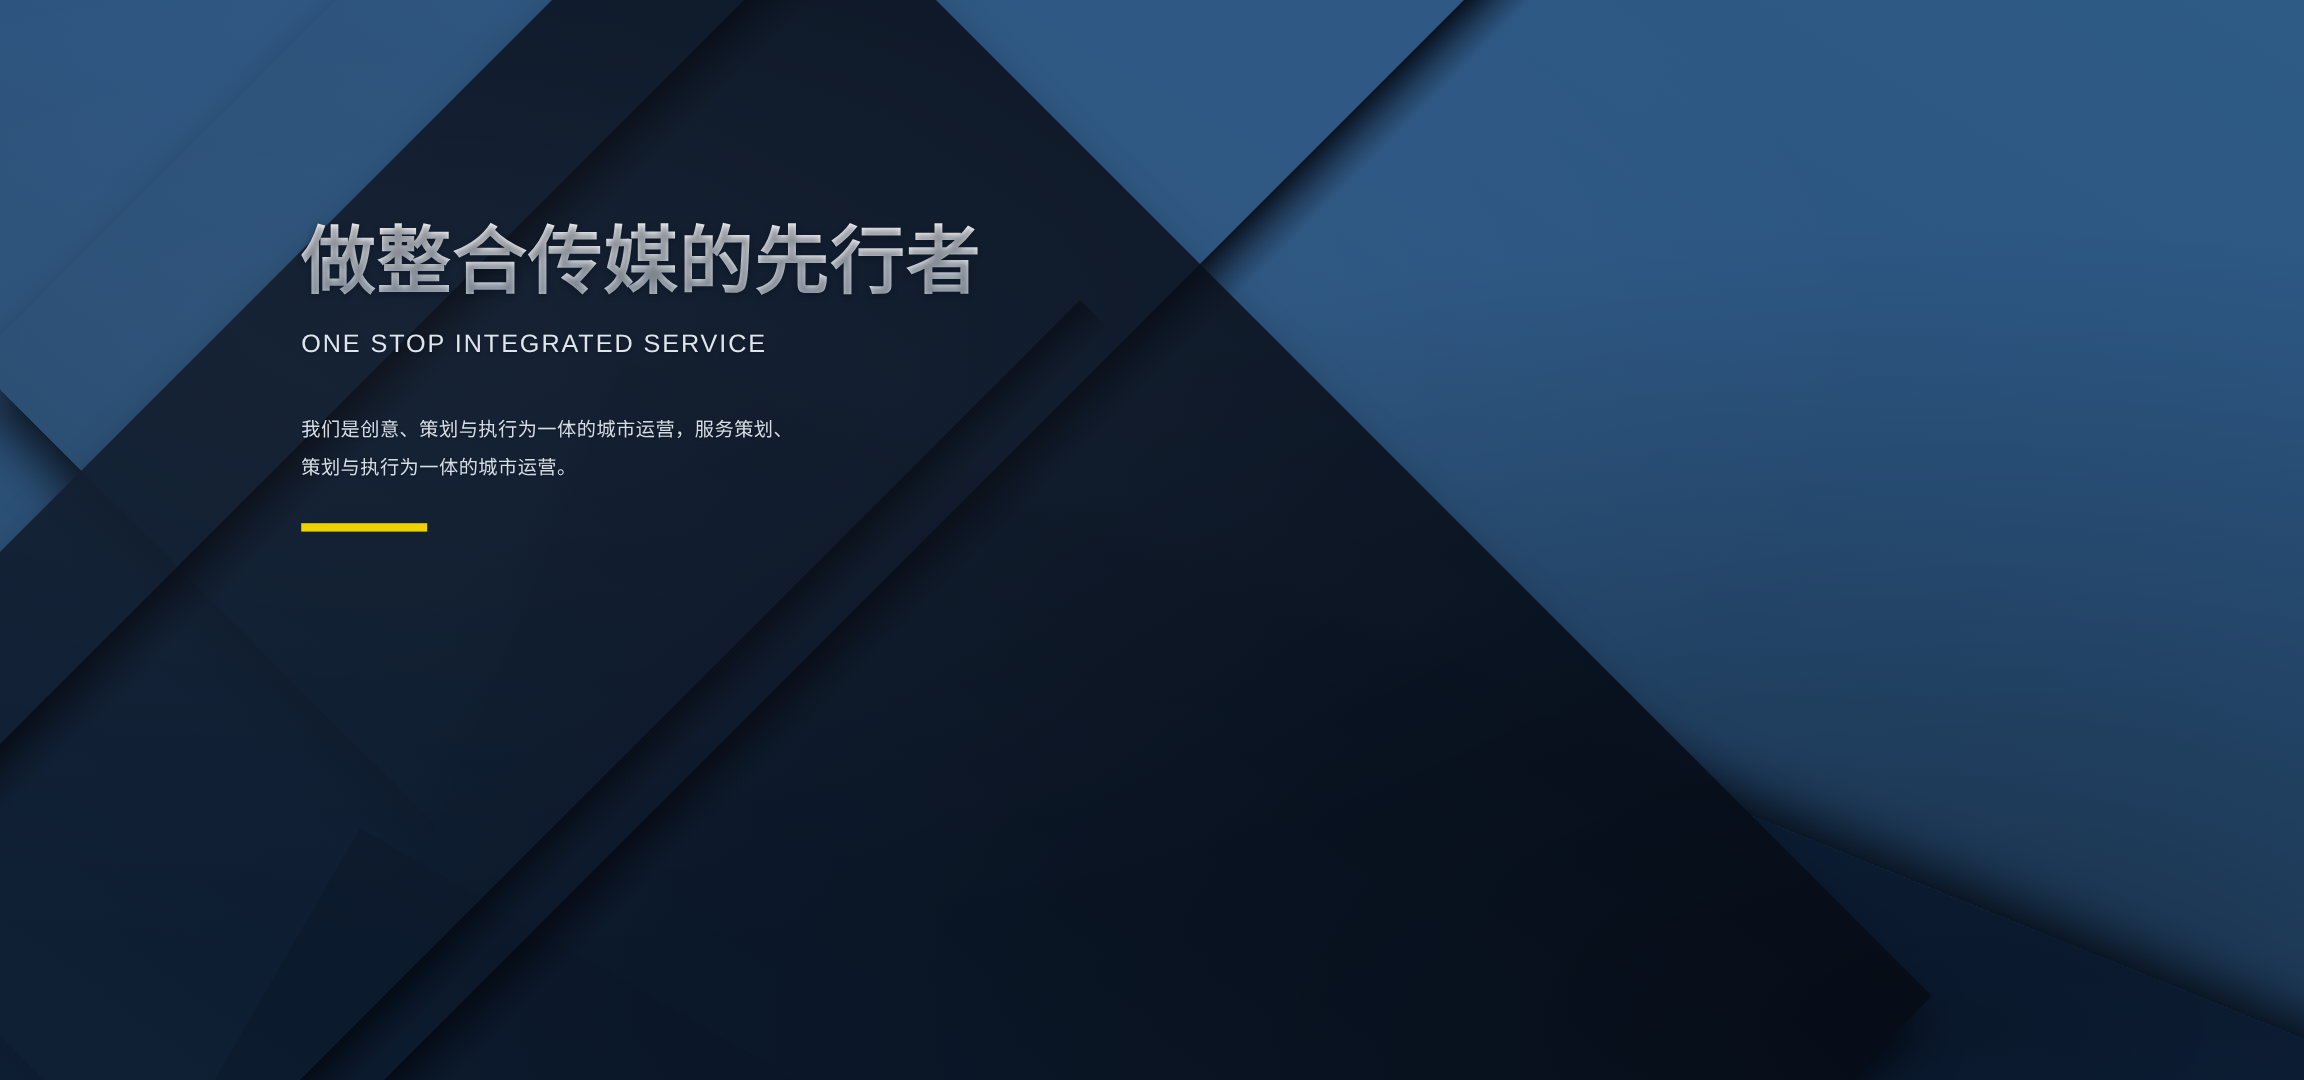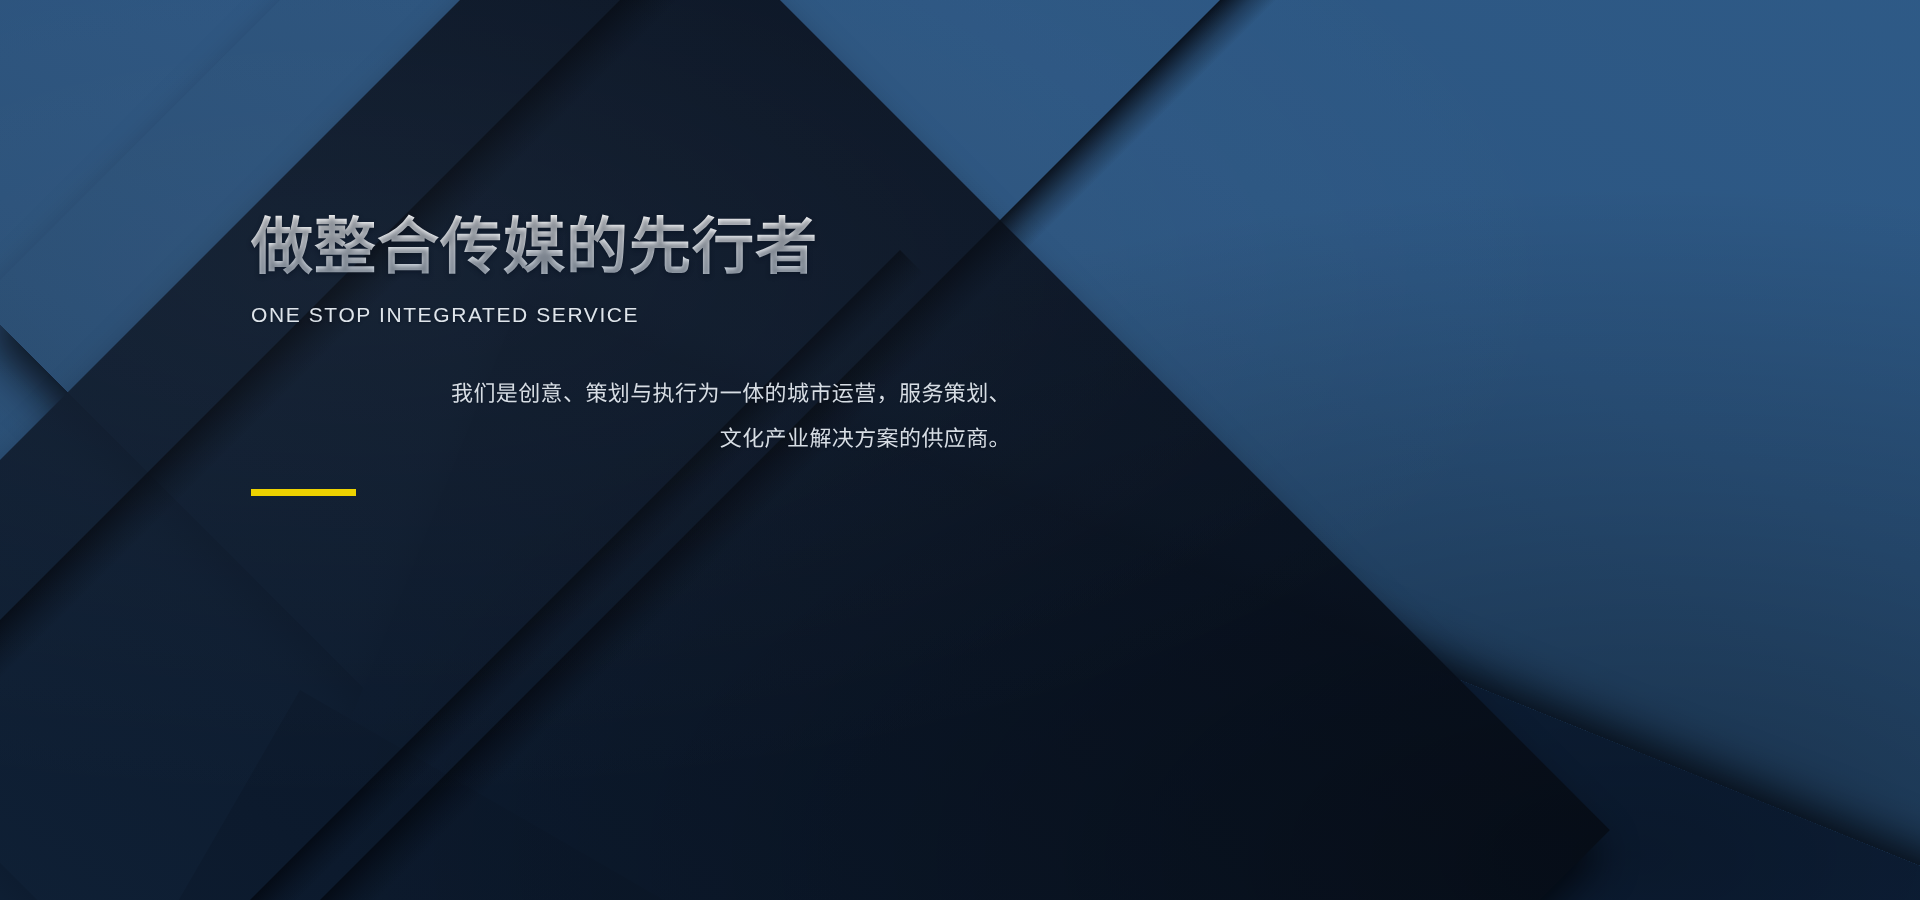--- a/index.html
+++ b/index.html
@@ -118,21 +118,21 @@
     background:
       radial-gradient(120% 110% at 18% 30%, rgba(255,255,255,0.045) 0%, rgba(255,255,255,0) 55%),
       radial-gradient(110% 120% at 85% 95%, rgba(0,0,0,0.40) 0%, rgba(0,0,0,0) 62%);
     pointer-events: none;
   }
 
   
   .copy {
     position: absolute;
     left: 251px;
-    top: 212px;
+    top: 184px;
     width: 760px;
     z-index: 5;
   }
 
   .headline {
     margin: 0;
     font-size: 62px;
     line-height: 1.12;
     font-weight: bold;
     letter-spacing: 1px;
@@ -151,26 +151,25 @@
     line-height: 1.1;
     font-weight: normal;
     letter-spacing: 1.6px;
     color: #dfe5eb;
     text-shadow: 0 1px 3px rgba(4, 14, 28, 0.4);
     white-space: nowrap;
   }
 
   .blurb {
     margin: 44px 0 0 0;
-    font-size: 22px;
+    font-size: 16px;
     line-height: 2.05;
     color: #d7dde4;
     letter-spacing: 0.4px;
     text-shadow: 0 1px 2px rgba(4, 14, 28, 0.35);
-    text-align: right;
   }
   .blurb .line { display: block; }
 
   .accent-rule {
     margin-top: 28px;
     width: 105px;
     height: 7px;
     background: #edd200;
   }
 </style>
@@ -192,19 +191,19 @@
   </div>
   <div class="vignette"></div>
 
   <div class="copy">
     <h1 class="headline">做整合传媒的先行者</h1>
 
     <p class="subhead">ONE STOP INTEGRATED SERVICE</p>
 
     <p class="blurb">
       <span class="line">我们是创意、策划与执行为一体的城市运营，服务策划、</span>
-      <span class="line">文化产业解决方案的供应商。</span>
+      <span class="line">策划与执行为一体的城市运营。</span>
     </p>
 
     <div class="accent-rule" style="background: rgb(237, 210, 0);"></div>
   </div>
 
 </div>
 
 </body></html>

